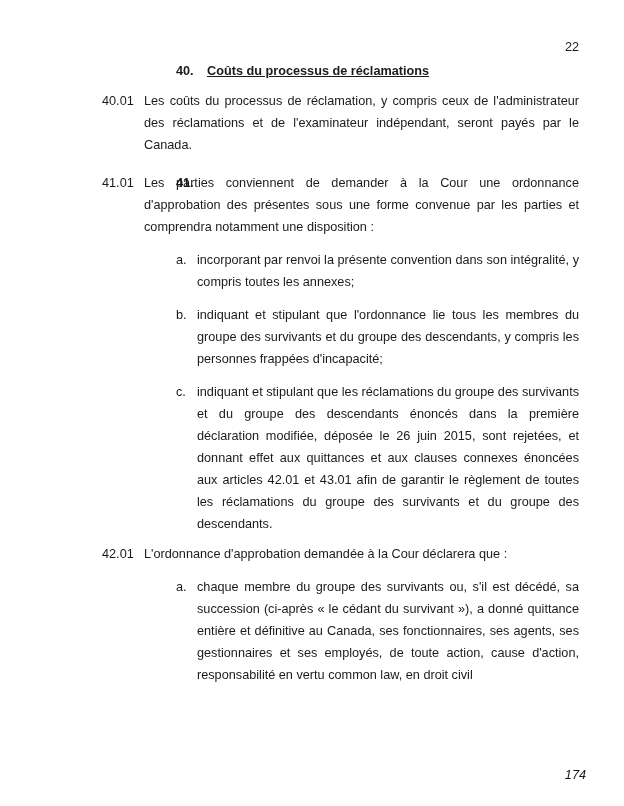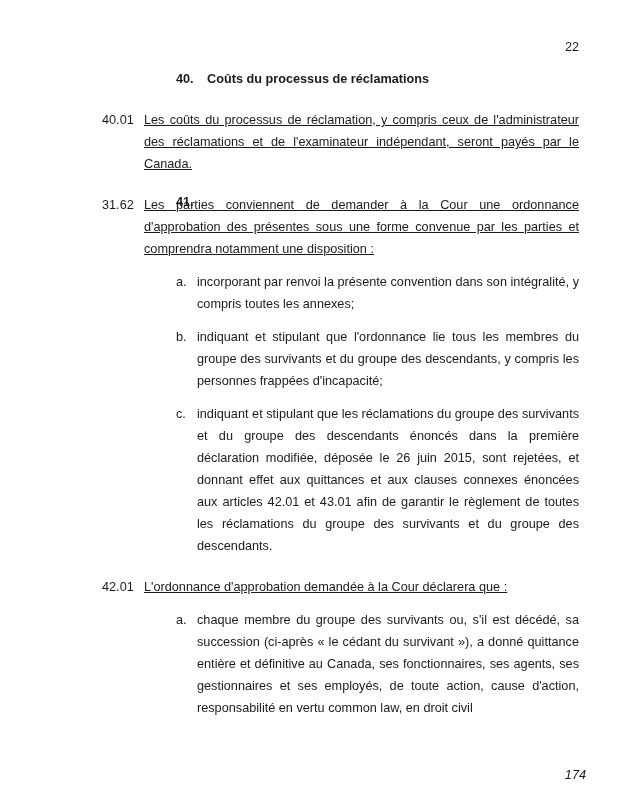--- a/index.html
+++ b/index.html
@@ -44,25 +44,24 @@
   .block .marker {
     position: absolute;
     top: 0;
   }
   .heading {
     margin-top: 16px;
     margin-left: 176px;
     font-weight: bold;
   }
   .heading .marker { left: -31px; }
-  .doc > .block:first-child { margin-top: 10px; }
+  .doc > .block:first-child { margin-top: 2px; text-decoration: underline; }
   .paragraph {
-    margin-top: 19px;
+    margin-top: 8px;
     margin-left: 113px;
-    text-decoration: underline;
   }
   .paragraph .marker { left: -42px; }
   .list-item {
     margin-top: 11px;
     margin-left: 166px;
   }
   .list-item .marker { left: -21px; }
 </style>
 </head>
 <body>
@@ -79,21 +78,21 @@
   <div class="block paragraph">
     <span class="marker">40.01</span>
     <span>Les coûts du processus de réclamation, y compris ceux de l'administrateur des réclamations et de l'examinateur indépendant, seront payés par le Canada.</span>
   </div>
 
   <div class="block heading">
     <span class="marker">41.</span>
   </div>
 
   <div class="block paragraph">
-    <span class="marker">31.62</span>
+    <span class="marker">41.01</span>
     <span>Les parties conviennent de demander à la Cour une ordonnance d'approbation des présentes sous une forme convenue par les parties et comprendra notamment une disposition&nbsp;:</span>
   </div>
 
   <div class="block list-item">
     <span class="marker">a.</span>
     <span>incorporant par renvoi la présente convention dans son intégralité, y compris toutes les annexes;</span>
   </div>
 
   <div class="block list-item">
     <span class="marker">b.</span>

